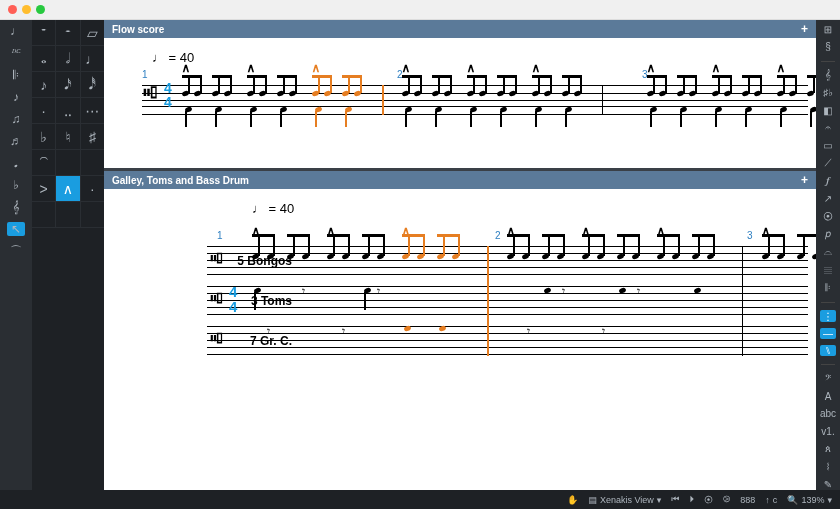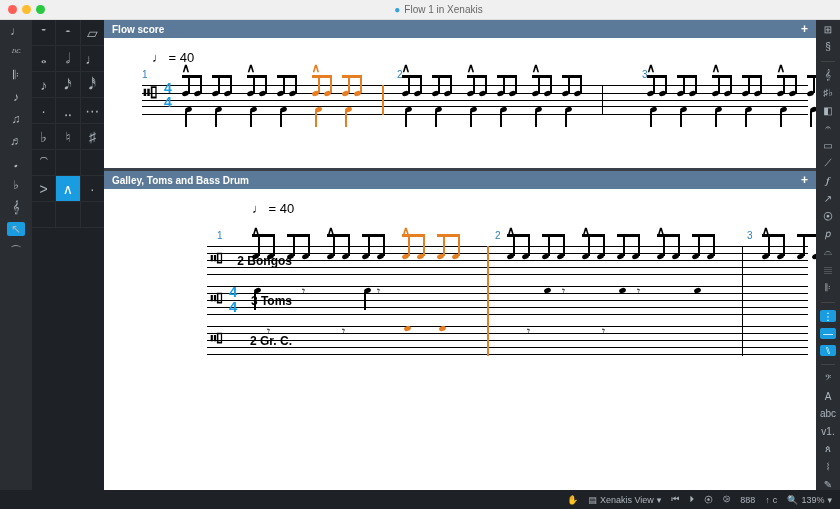--- a/index.html
+++ b/index.html
@@ -62,21 +62,20 @@
 </style>
 </head>
 <body>
 
 <div class="titlebar">
   <div class="traffic">
     <span class="tl-red"></span>
     <span class="tl-yel"></span>
     <span class="tl-grn"></span>
   </div>
-  <div class="title"><span class="title-dot">●</span><span>Flow 1 in Xenakis</span></div>
 </div>
 
 <div class="main">
   <div class="left-pal" id="leftpal">
       <div class="ico">♩</div>
       <div class="ico">𝄊</div>
       <div class="ico">𝄆</div>
       <div class="ico">♪</div>
       <div class="ico">♫</div>
       <div class="ico">♬</div>
@@ -292,23 +291,23 @@
     <div class="score-tab">
       <span>Galley, Toms and Bass Drum</span>
       <span class="plus">+</span>
     </div>
     <div class="score-panel bot">
       <div class="tempo" style="margin-left:140px"><span>♩ = 40</span></div>
       <div class="multi-staff">
         <div class="bar-num" style="left:10px;top:-16px">1</div>
         <div class="bar-num" style="left:288px;top:-16px">2</div>
         <div class="bar-num" style="left:540px;top:-16px">3</div>
-        <div class="inst-label" style="top:8px">2 Bongos</div>
+        <div class="inst-label" style="top:8px">5 Bongos</div>
         <div class="inst-label" style="top:48px">3 Toms</div>
-        <div class="inst-label" style="top:88px">2 Gr. C.</div>
+        <div class="inst-label" style="top:88px">7 Gr. C.</div>
         <div id="multistaves" style="position: relative;">
             <div class="mstaff">
               <div class="mstaff-lines">
                 <div class="l" style="top: 0px;"></div>
                 <div class="l" style="top: 7px;"></div>
                 <div class="l" style="top: 14px;"></div>
                 <div class="l" style="top: 21px;"></div>
                 <div class="l" style="top: 28px;"></div>
               </div>
               <div style="position: absolute; left: 4px; top: 4px; font-size: 16px; font-weight: bold;">𝄥𝄦</div>

